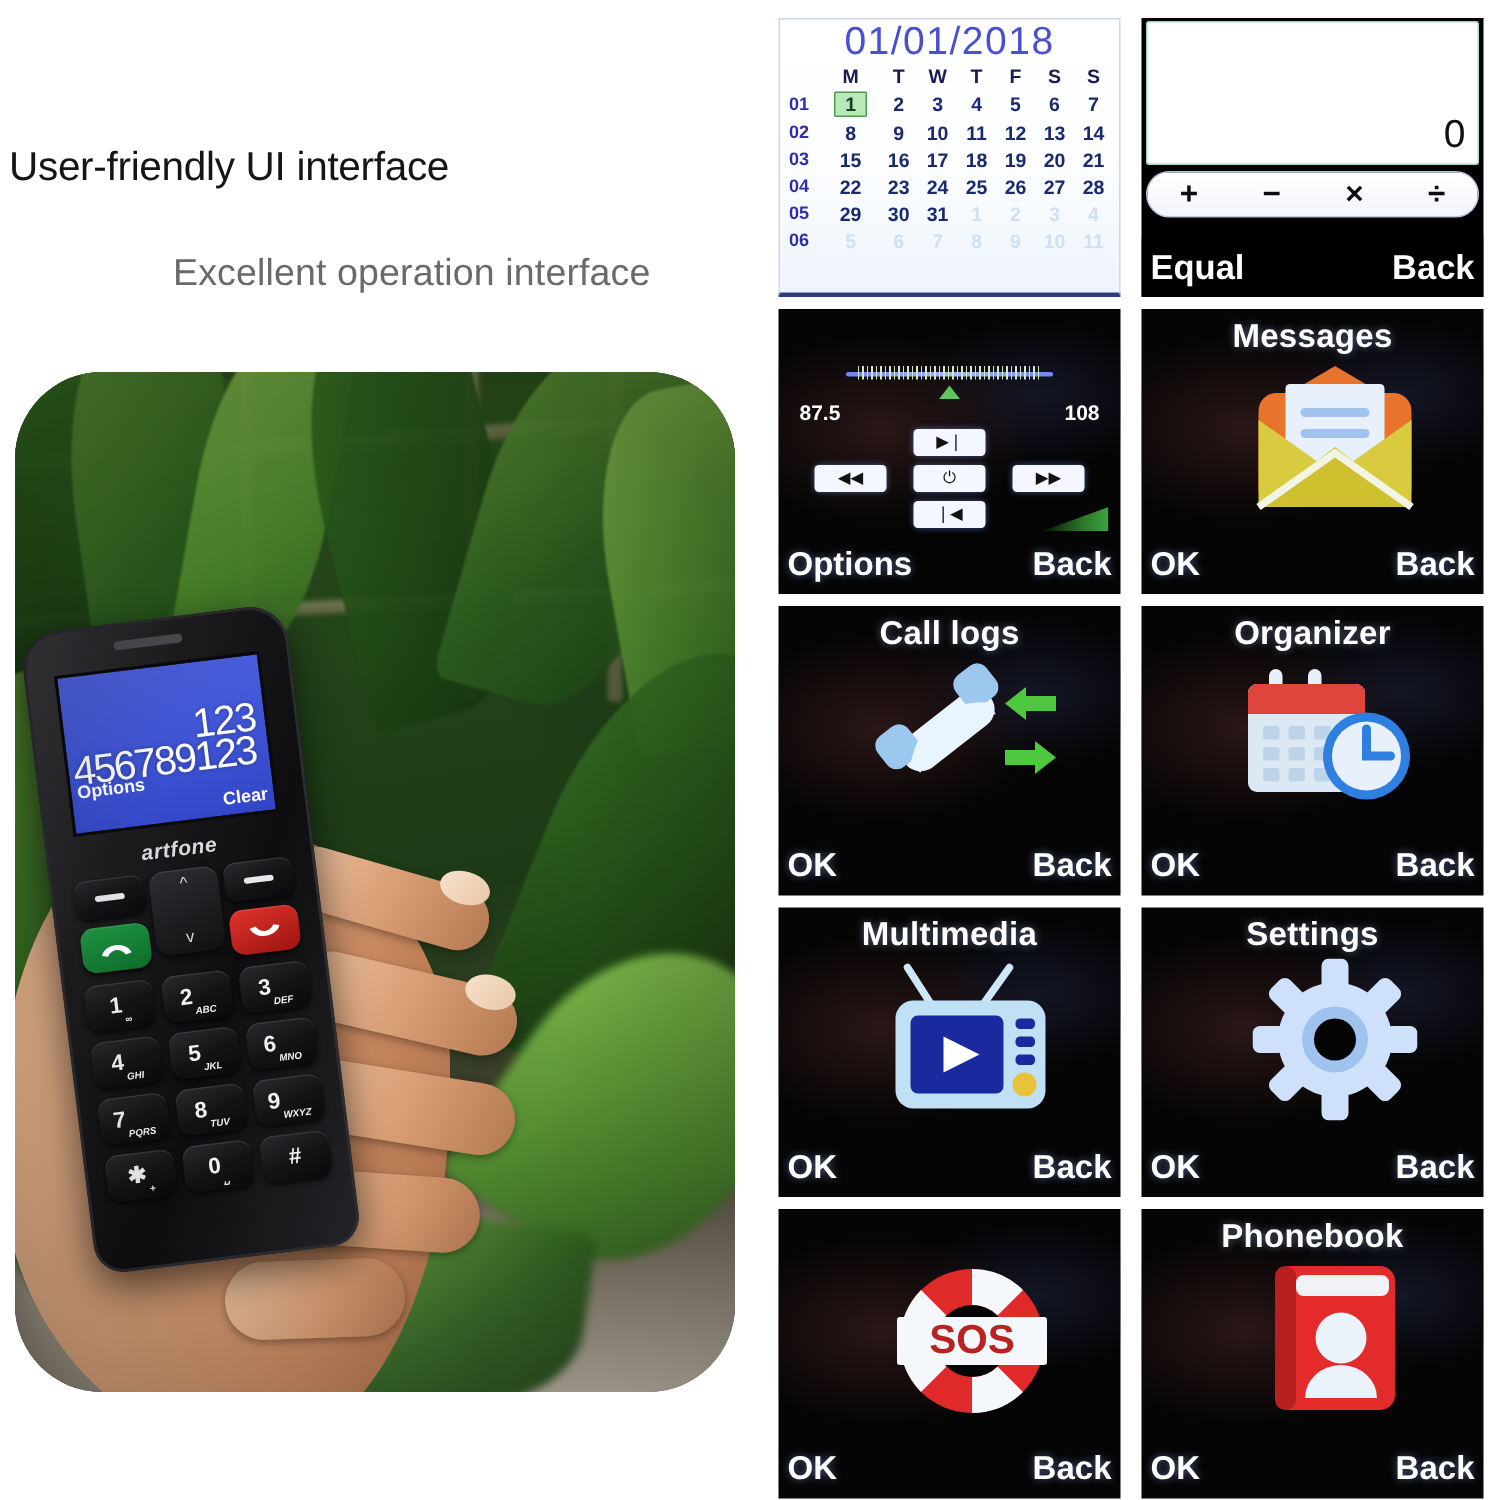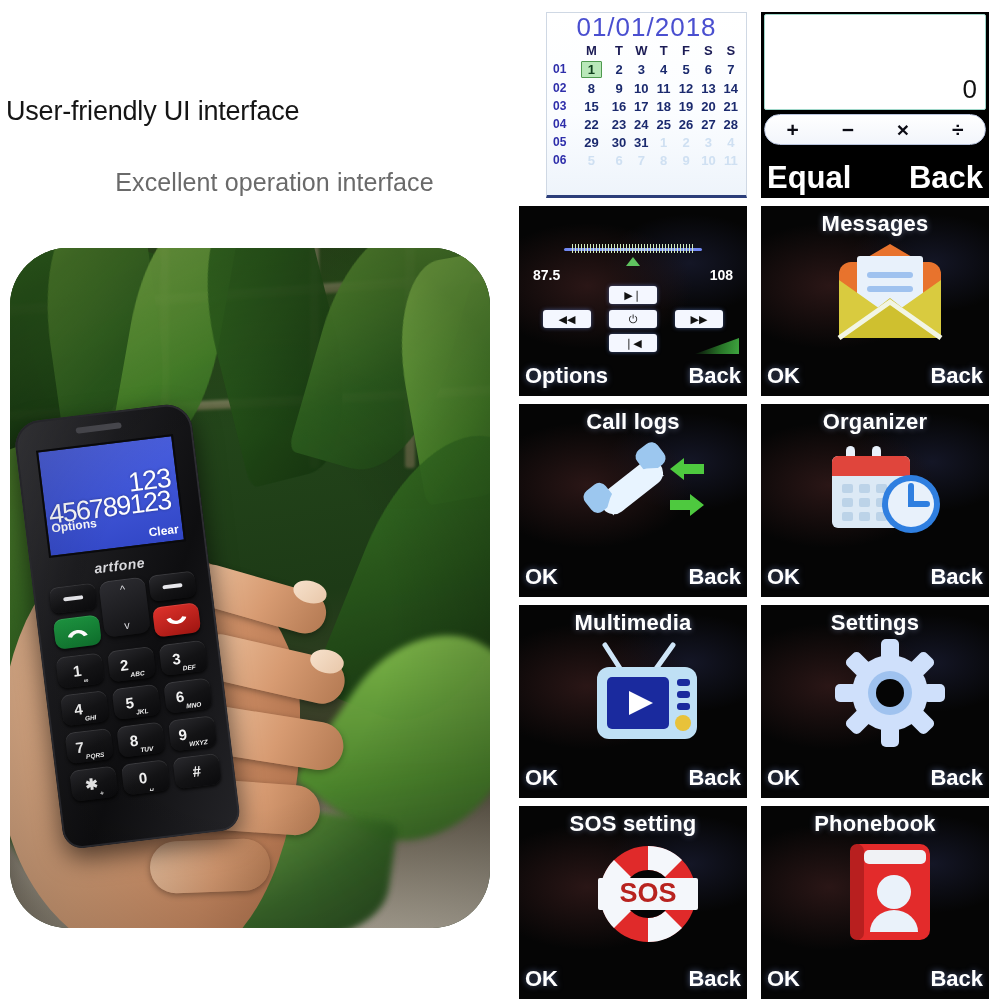--- a/index.html
+++ b/index.html
@@ -148,21 +148,20 @@
     column-gap: 14px; row-gap: 8px;
   }
   .panel { position:relative; overflow:hidden; }
 
   
   #p-calendar {
     background: linear-gradient(180deg,#ffffff 0%,#fbfdff 55%,#eef4fb 100%);
     border:1px solid #cfd8e4;
     border-bottom:3px solid #2c3e7a;
     padding:2px 4px 0 4px;
-    margin-left:27px;
   }
   #cal-title {
     text-align:center; color:#4a4fd0; font-size:26px; font-weight:400;
     letter-spacing:1px; line-height:1.05; margin-top:-1px;
   }
   #cal-table { width:100%; border-collapse:collapse; margin-top:1px; }
   #cal-table th {
     color:#1b1b55; font-size:13px; font-weight:700; padding:1px 0; text-align:center;
   }
   #cal-table th.wk { width:24px; }
@@ -192,21 +191,21 @@
     display:flex; align-items:center; justify-content:space-around;
     color:#0b0b14; font-size:21px; font-weight:700;
   }
   .panel-bottom {
     position:absolute; left:0; right:0; bottom:0; height:40px;
     background:#000; color:#fff;
     display:flex; align-items:center; justify-content:space-between;
     padding:0 6px;
     font-size:22px; font-weight:700;
   }
-  #p-calc .panel-bottom { font-size:31px;text-align:center; }
+  #p-calc .panel-bottom { font-size:23px;text-align:center; }
 
   
   .dark-panel {
     background:
       radial-gradient(ellipse 150px 90px at 30% 42%, #2a1616 0%, rgba(10,6,6,0) 70%),
       radial-gradient(ellipse 120px 70px at 75% 30%, #141626 0%, rgba(6,6,10,0) 70%),
       #050505;
     color:#fff;
   }
   .panel-title {
@@ -624,21 +623,20 @@
           <circle cx="55" cy="54" r="14" fill="#050505"></circle>
         </svg>
       </div>
       <div class="panel-bottom">
         <span>OK</span>
         <span>Back</span>
       </div>
     </div>
 
     <div class="panel dark-panel" id="p-sos">
-      <div class="panel-title">SOS setting</div>
       <div class="icon-wrap">
         <svg width="112" height="108" viewBox="0 0 112 108">
           <circle cx="56" cy="54" r="48" fill="#e02a2a"></circle>
           <g fill="#f4f7fb">
             <path d="M56 6 a48 48 0 0 1 34 14 l-17 17 a24 24 0 0 0 -17 -7 Z"></path>
             <path d="M90 20 a48 48 0 0 1 0 68 l-17 -17 a24 24 0 0 0 0 -34 Z" opacity="0"></path>
             <path d="M22 20 a48 48 0 0 0 0 68 l17 -17 a24 24 0 0 1 0 -34 Z"></path>
             <path d="M56 102 a48 48 0 0 1 -34 -14 l17 -17 a24 24 0 0 0 17 7 Z" opacity="0"></path>
             <path d="M56 102 a48 48 0 0 0 34 -14 l-17 -17 a24 24 0 0 1 -17 7 Z"></path>
           </g>

